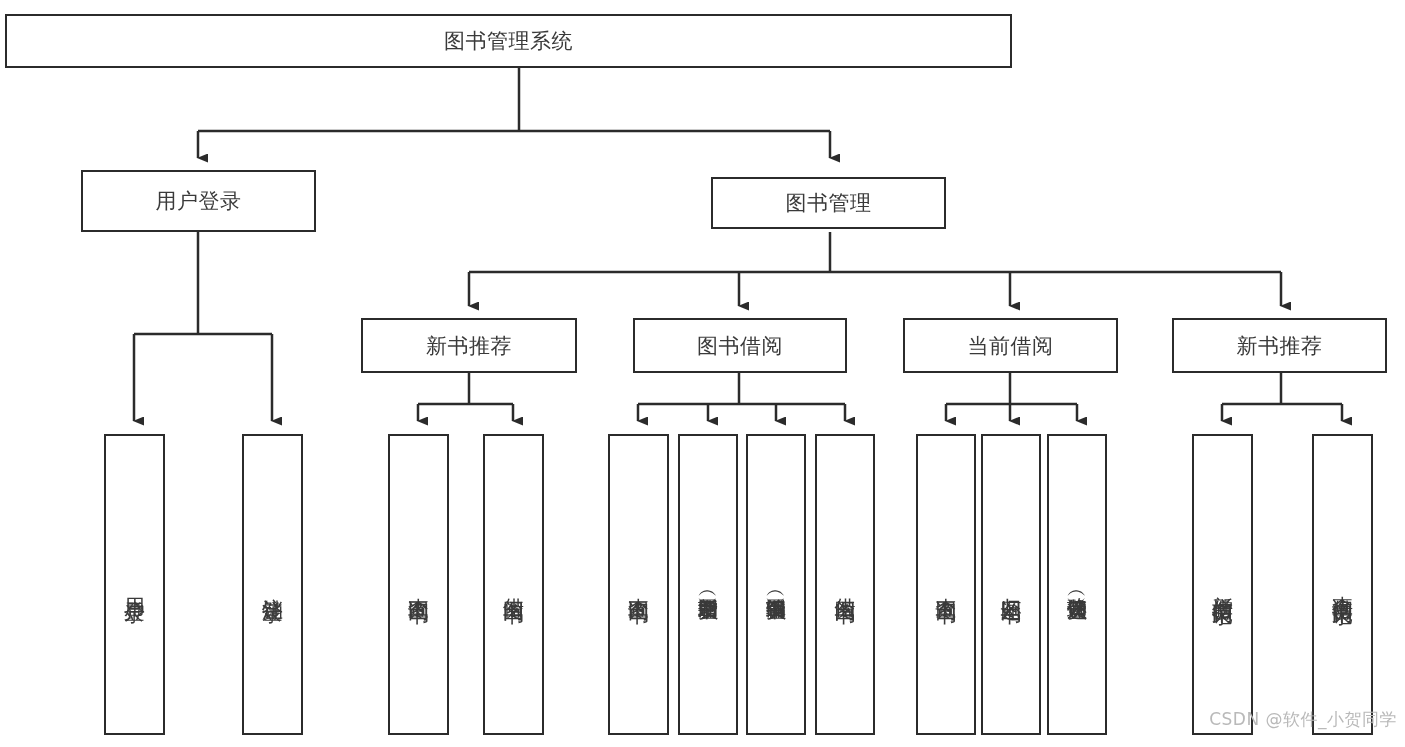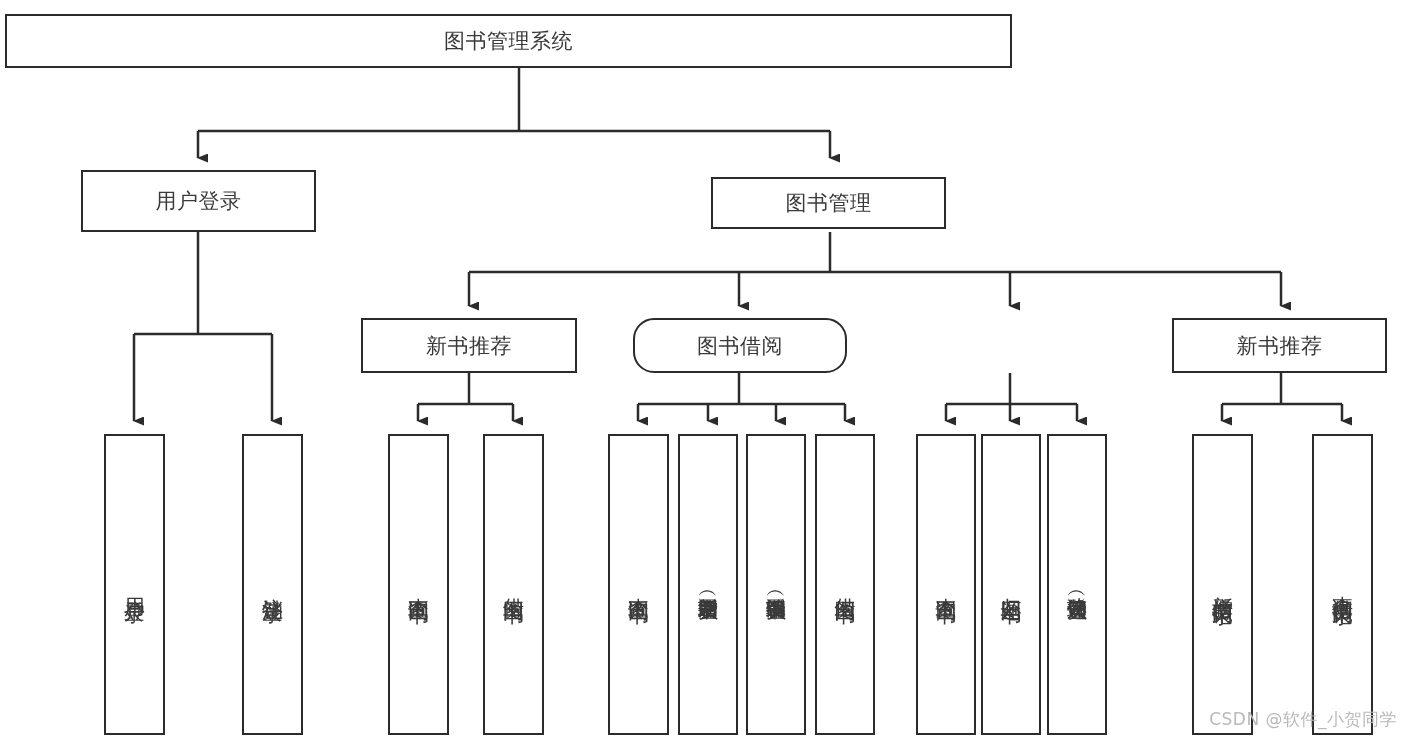--- a/index.html
+++ b/index.html
@@ -138,24 +138,27 @@
   </div>
 
   <div class="node horizontal" style="left:711px; top:170px; width:235px; height:52px;margin-top:7px;">
     <span>图书管理</span>
   </div>
 
   <div class="node horizontal" style="left:361px; top:318px; width:216px; height:55px;">
     <span>新书推荐</span>
   </div>
 
-  <div class="node horizontal" style="left:633px; top:318px; width:214px; height:55px;border-radius:21px;">
+  <div class="node horizontal" style="left:633px; top:318px; width:214px; height:55px;">
     <span>图书借阅</span>
   </div>
 
+  <div class="node horizontal" style="left:903px; top:318px; width:215px; height:55px;">
+    <span>当前借阅</span>
+  </div>
 
   <div class="node horizontal" style="left:1172px; top:318px; width:215px; height:55px;">
     <span>新书推荐</span>
   </div>
 
   <div class="node vertical" style="left:104px; top:434px; width:61px; height:301px;">
     <span class="vtext">用户登录</span>
   </div>
 
   <div class="node vertical" style="left:242px; top:434px; width:61px; height:301px;">

